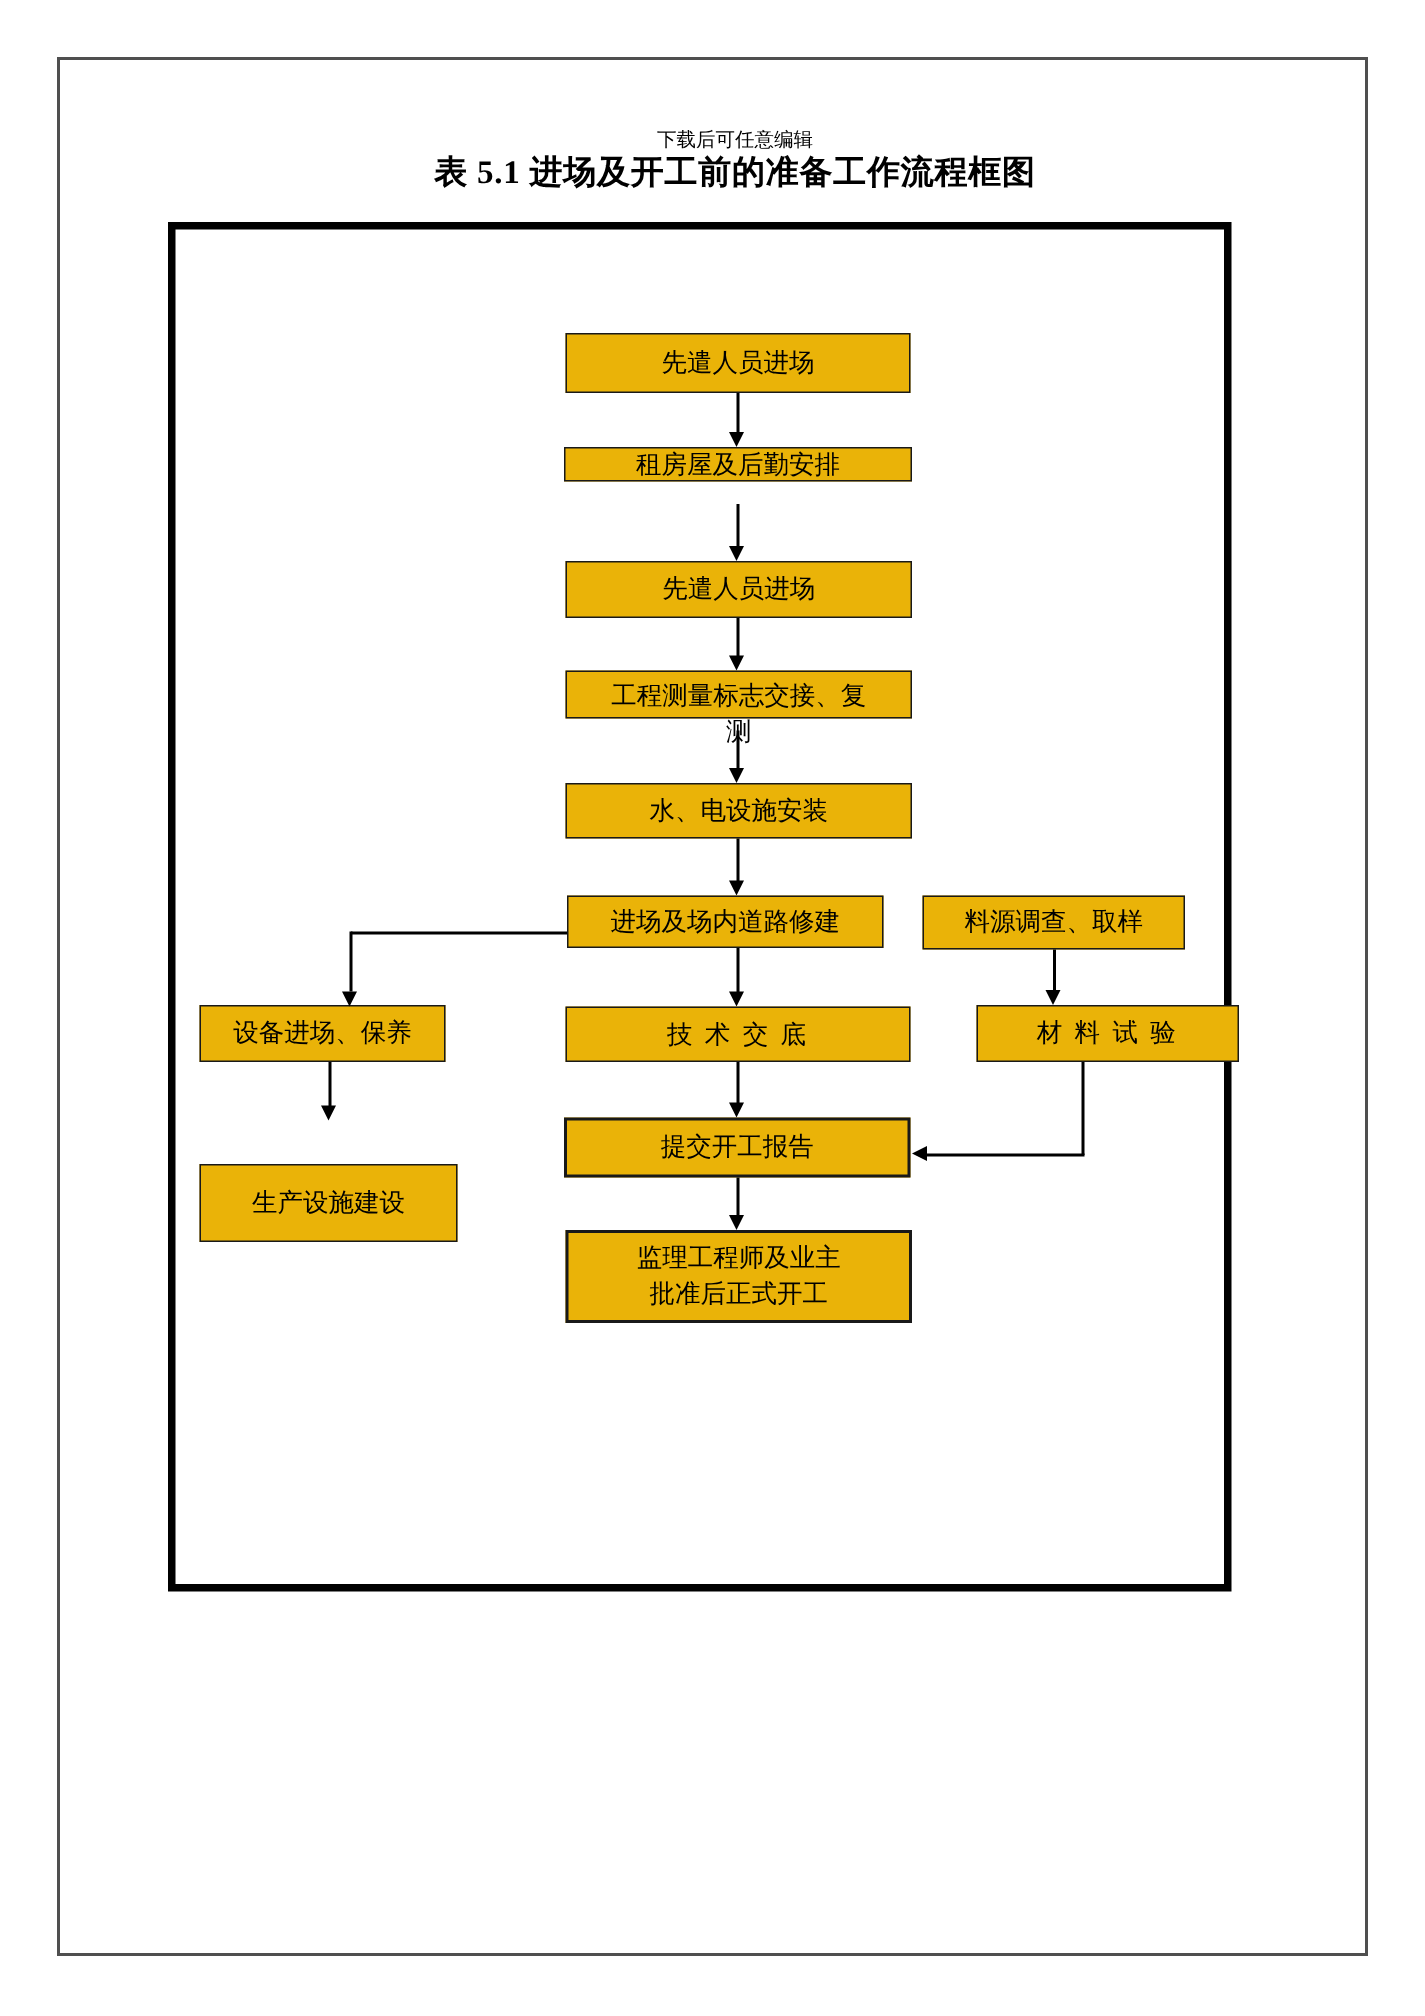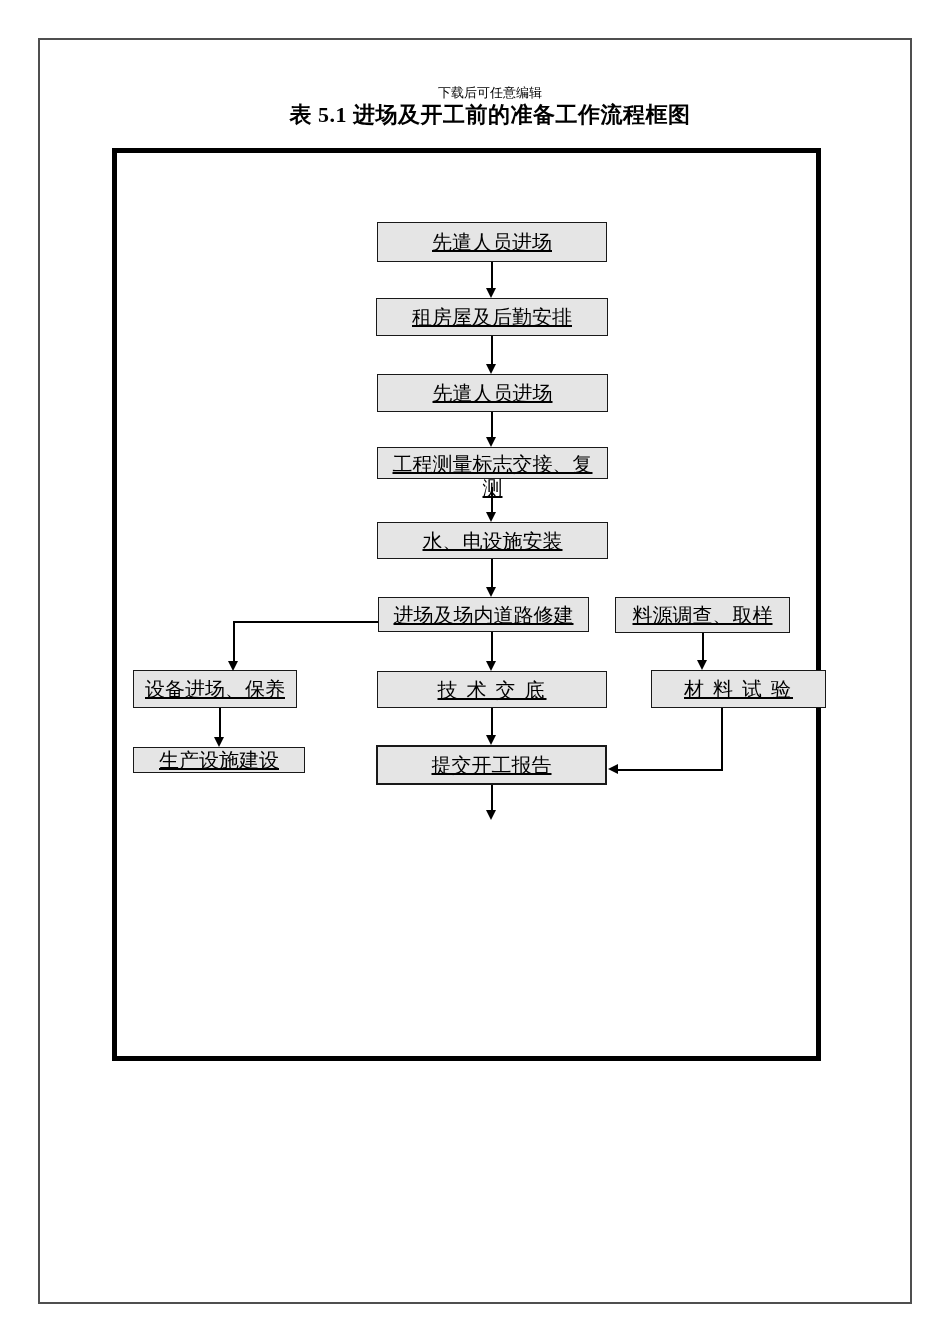--- a/index.html
+++ b/index.html
@@ -40,29 +40,28 @@
     position: absolute;
     left: 112px; top: 148px;
     width: 699px; height: 903px;
     border: 5px solid #000000;
     background: #ffffff;
   }
   .node {
     position: absolute;
     box-sizing: border-box;
     border: 1.5px solid #191919;
-    background: #e5e5e5;
+    background: #eab308;
     display: flex;
     align-items: center;
     justify-content: center;
-    font-size: 20px;
+    font-size: 17px;
     line-height: 24px;
     text-align: center;
     white-space: pre-line;
-    text-decoration: underline;
   }
   .node.thick { border-width: 2px; }
   .node.overflow-node {
     display: block;
     overflow: visible;
     padding-top: 4px;
     line-height: 24px;
   }
   .node.spaced { letter-spacing: 2px; }
   .vline { position: absolute; width: 1.5px; background: #000; }
@@ -88,43 +87,45 @@
   <div class="page-border"></div>
 
   <div class="watermark">下载后可任意编辑</div>
 
   <div class="chart-title">表 5.1  进场及开工前的准备工作流程框图</div>
 
   <div class="flow-frame"></div>
 
   <div class="node" style="left:377px; top:222px; width:230px; height:40px;">先遣人员进场</div>
 
-  <div class="node" style="left:376px; top:298px; width:232px; height:38px;">租房屋及后勤安排</div>
+  <div class="node" style="left:376px; top:298px; width:232px; height:23px;">租房屋及后勤安排</div>
 
   <div class="node" style="left:377px; top:374px; width:231px; height:38px;">先遣人员进场</div>
 
   <div class="node overflow-node" style="left:377px; top:447px; width:231px; height:32px;">工程测量标志交接、复
 测</div>
 
   <div class="node" style="left:377px; top:522px; width:231px; height:37px;">水、电设施安装</div>
 
   <div class="node" style="left:378px; top:597px; width:211px; height:35px;">进场及场内道路修建</div>
 
   <div class="node spaced" style="left:377px; top:671px; width:230px; height:37px;">技 术 交 底</div>
 
   <div class="node thick" style="left:376px; top:745px; width:231px; height:40px;">提交开工报告</div>
 
+  <div class="node thick" style="left:377px; top:820px; width:231px; height:62px;">监理工程师及业主
+批准后正式开工</div>
 
   <div class="node" style="left:615px; top:597px; width:175px; height:36px;">料源调查、取样</div>
 
   <div class="node spaced" style="left:615px; top:670px; width:175px; height:38px;margin-left:36px;">材 料 试 验</div>
 
   <div class="node" style="left:133px; top:670px; width:164px; height:38px;">设备进场、保养</div>
 
-  <div class="node" style="left:133px; top:747px; width:172px; height:26px;">生产设施建设</div>
+  <div class="node" style="left:133px; top:776px; width:172px; height:52px;">生产设施建设</div>
 
   <div class="vline" style="left:491px; top:262px; height:27px;"></div>
   <div class="arrow-down" style="left:486px; top:288px;"></div>
 
   <div class="vline" style="left:491px; top:336px; height:29px;"></div>
   <div class="arrow-down" style="left:486px; top:364px;"></div>
 
   <div class="vline" style="left:491px; top:412px; height:26px;"></div>
   <div class="arrow-down" style="left:486px; top:437px;"></div>
 

